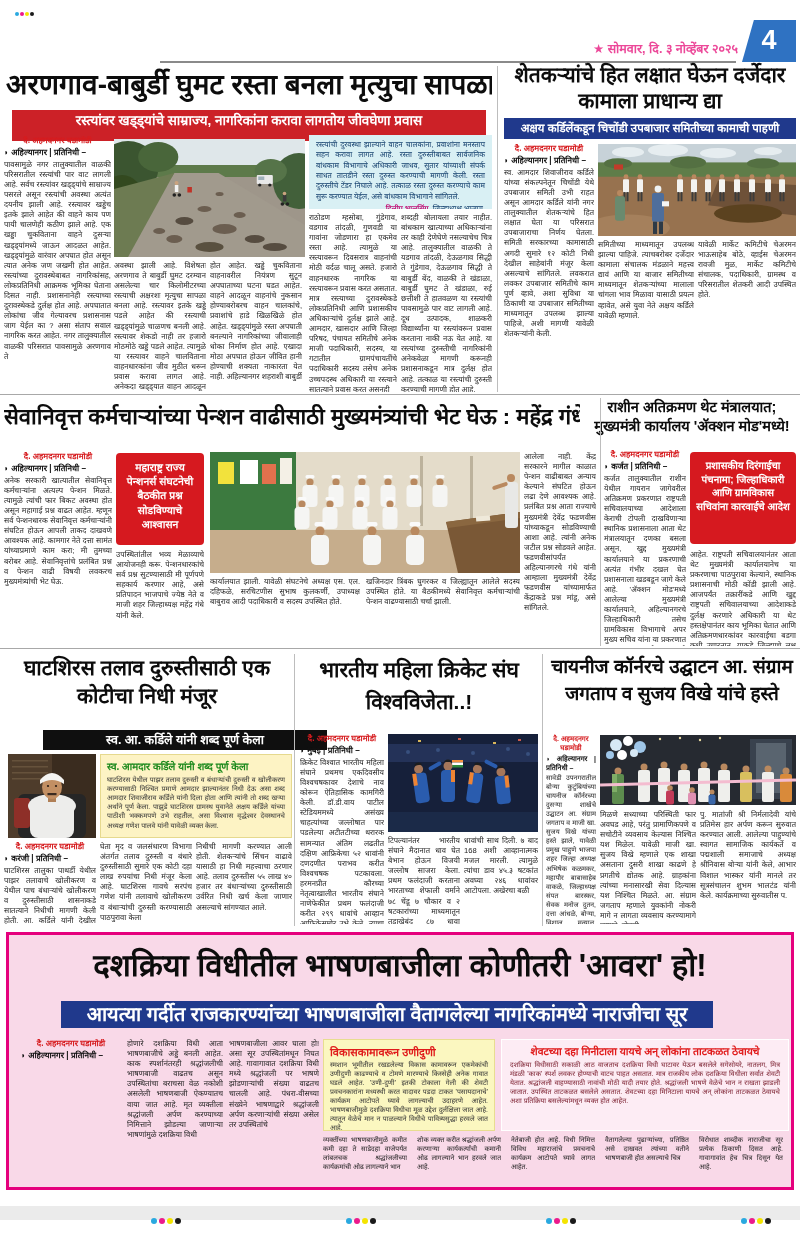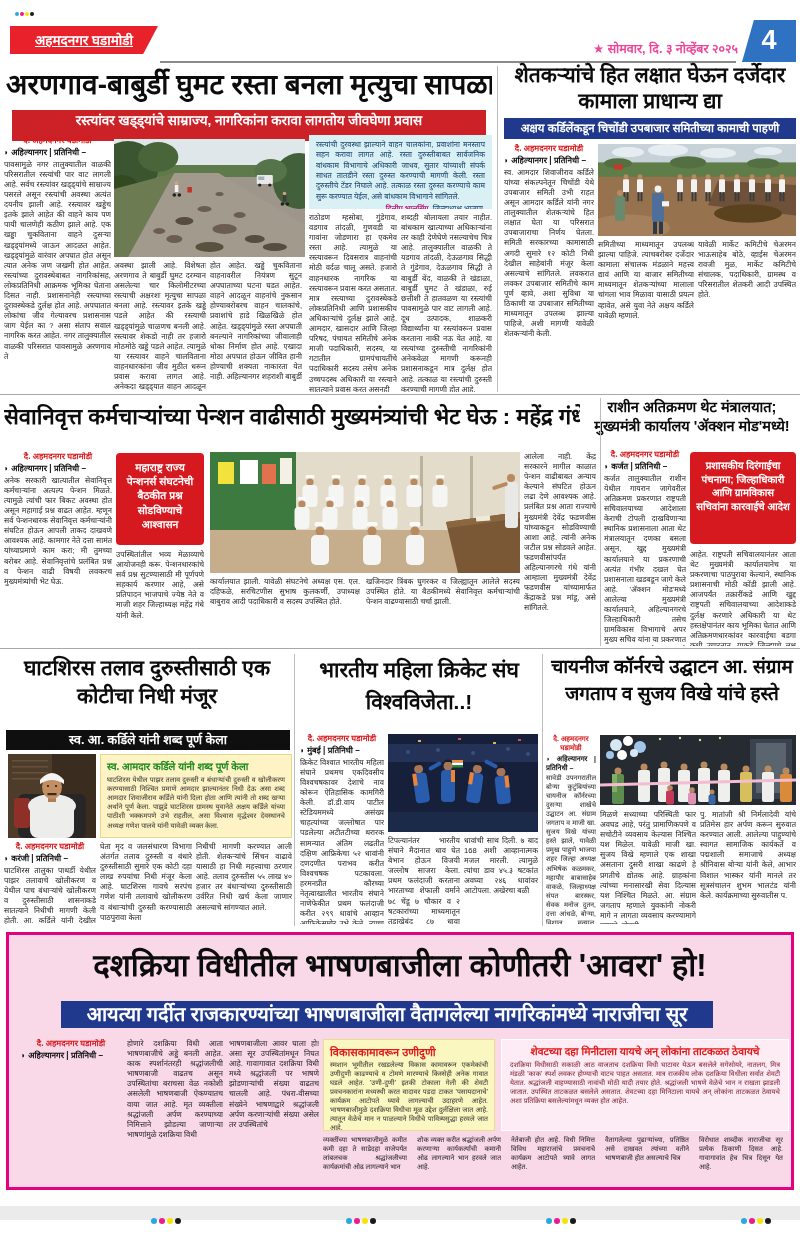--- a/index.html
+++ b/index.html
@@ -7,21 +7,21 @@
         font-family:"Liberation Sans","DejaVu Sans",sans-serif;}
   .abs{position:absolute;}
   .col{font-size:7.6px;line-height:1.33;text-align:justify;color:#1c1c1c;overflow:hidden;}
   .src{color:#d61c1f;font-weight:bold;font-size:8.2px;text-align:center;margin-bottom:1px;}
   .dl{font-weight:bold;font-size:8.2px;color:#111;margin-bottom:1px;}
   .hl{font-weight:bold;color:#0c0c0c;text-align:center;}
   .one{white-space:nowrap;overflow:hidden;}
   .bar{color:#fff;font-weight:bold;text-align:center;overflow:hidden;}
   .redbar{background:#cc2127;}
   .bluebar{background:#20398c;}
-  .blackbar{background:#0f0f0f;}
+  .blackbar{background:#0f0f0f;margin-left:37px;}
   .redbox{background:#d6191f;color:#fff;font-weight:bold;text-align:center;
           border-radius:4px;padding:7px 5px;box-sizing:border-box;overflow:hidden;}
   .quote{background:#d9f0f4;padding:5px 7px;box-sizing:border-box;overflow:hidden;
          font-size:7.5px;line-height:1.38;color:#15406e;text-align:justify;}
   .qattr{text-align:right;margin-top:2px;color:#15406e;}
   .qname{color:#c2187a;font-weight:bold;}
   .ybox{background:#fdf3c4;border:1px solid #e6d98e;box-sizing:border-box;
         padding:4px 6px;overflow:hidden;}
   .ybox .yh{color:#1d8a1d;font-weight:bold;font-size:10px;margin-bottom:2px;}
   .ybox .yb{font-size:6.9px;line-height:1.32;text-align:justify;color:#333;}
@@ -41,23 +41,20 @@
 </style>
 </head>
 <body>
 
 <div id="page">
 
   <div class="abs" style="left:14px;top:2px;">
     <span class="minidot" style="background:#2aa9e0"></span><span class="minidot" style="background:#ec1a8c"></span><span class="minidot" style="background:#f4e400"></span><span class="minidot" style="background:#1a1a1a"></span>
   </div>
 
-  <div class="abs" style="left:10px;top:26px;width:148px;height:28px;background:#e8212a;clip-path:polygon(0 0,100% 0,90% 100%,0 100%);">
-    <div style="color:#fff;font-weight:bold;font-size:13.5px;text-align:center;padding-top:5px;text-decoration:underline;">अहमदनगर घडामोडी</div>
-  </div>
   <div class="abs hline" style="left:160px;top:61px;width:576px;height:2px;background:#8a8a8a;"></div>
   <div class="abs" style="left:540px;top:40px;width:198px;font-size:12.5px;font-weight:bold;text-align:right;color:#ec4899;">★ सोमवार, दि. ३ नोव्हेंबर २०२५</div>
   <div class="abs" style="left:742px;top:20px;width:54px;height:42px;background:#2f72c2;clip-path:polygon(22% 0,100% 0,100% 100%,0 100%);">
     <div style="color:#fff;font-weight:bold;font-size:27px;text-align:center;padding-top:5px;">4</div>
   </div>
 
   <div class="abs hl one" style="left:6px;top:64px;width:486px;font-size:28px;">अरणगाव-बाबुर्डी घुमट रस्ता बनला मृत्युचा सापळा !</div>
   <div class="abs bar redbar" style="left:12px;top:110px;width:474px;height:31px;font-size:13.5px;line-height:21px;">रस्त्यांवर खड्ड्यांचे साम्राज्य, नागरिकांना करावा लागतोय जीवघेणा प्रवास</div>
 
   <div class="abs col" style="left:4px;top:136px;width:107px;height:256px;">

